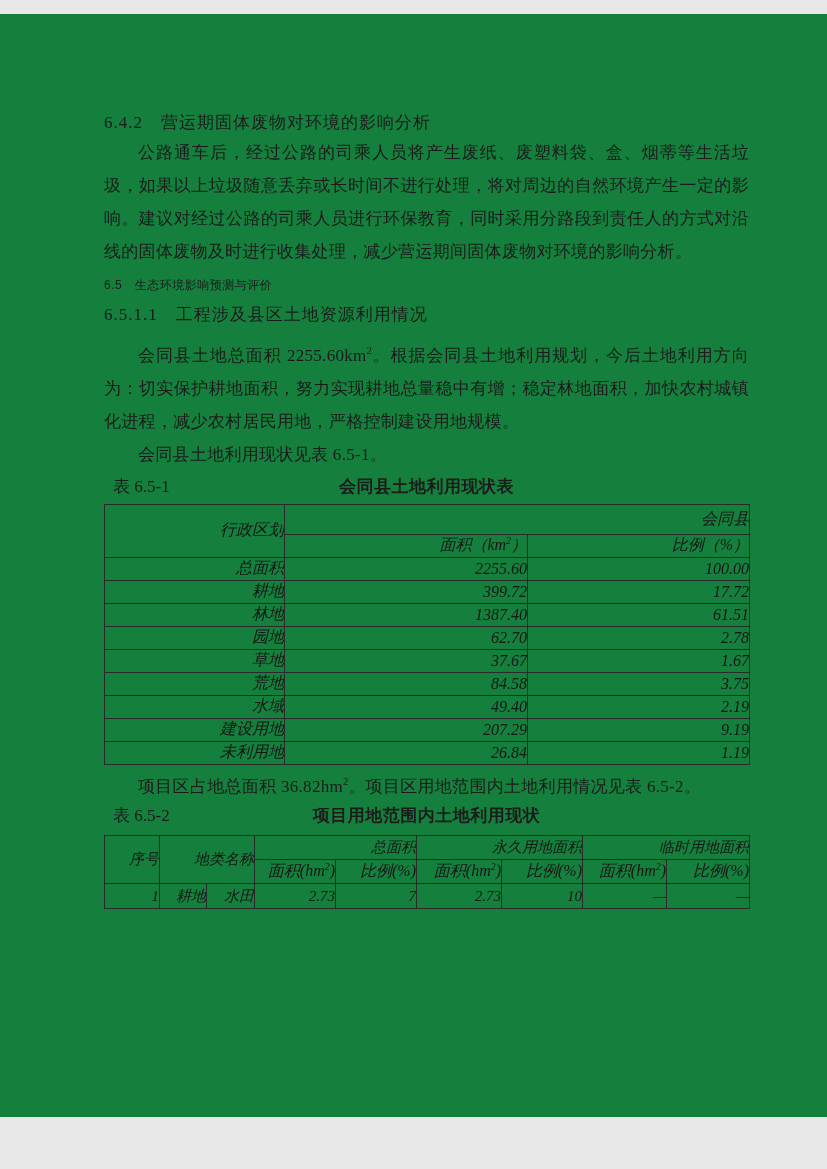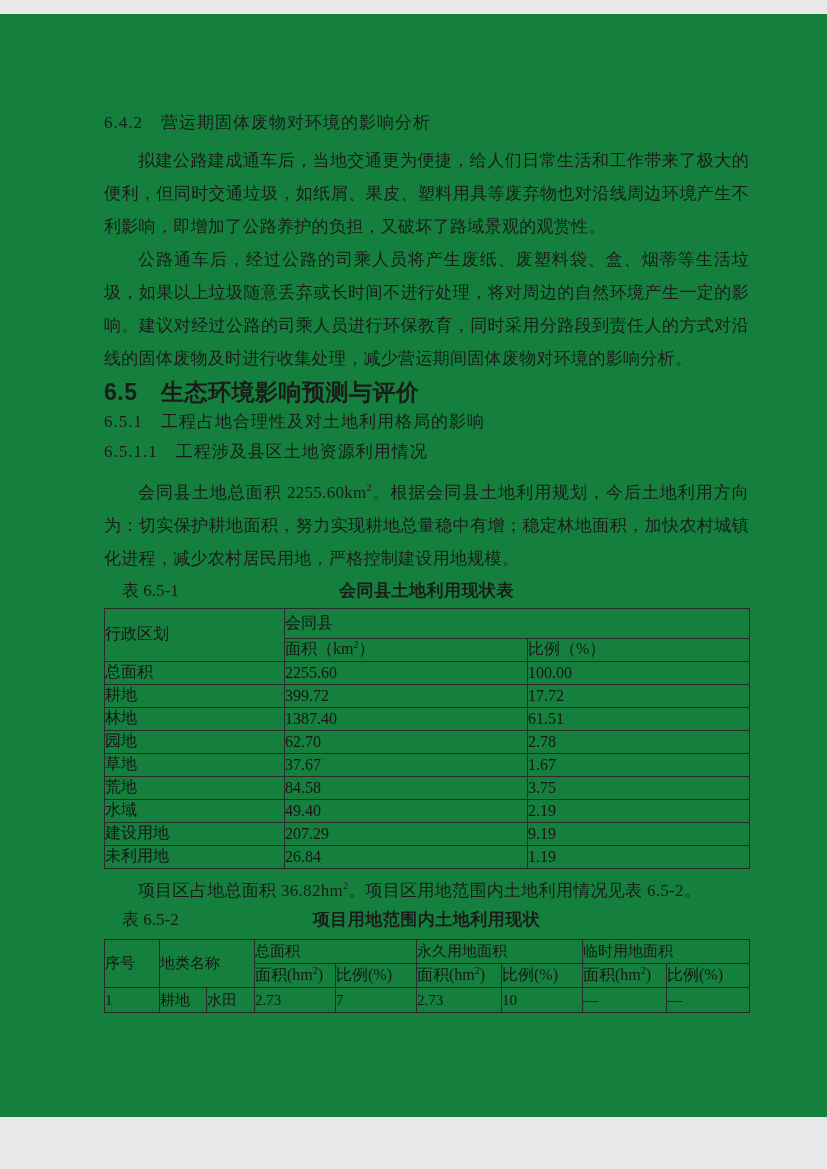--- a/index.html
+++ b/index.html
@@ -23,22 +23,22 @@
     font-size:17px;
     font-weight:normal;
     line-height:26px;
     letter-spacing:1px;
     white-space:nowrap;
   }
   .h-642 { line-height:26px; }
   .h-65  {
     margin:2px 0 0 0;
     font-family:"Liberation Sans", sans-serif;
-    font-size:23px;
-    font-weight:bold;
+    font-size:12px;
+    font-weight:normal;
     line-height:30px;
     letter-spacing:0.5px;
     white-space:nowrap;
   }
   .h-651, .h-6511 { line-height:30px; margin:0; }
   .h-6512 { line-height:30px; margin:31px 0 0 0; }
   
   .para {
     margin:0;
     font-size:17px;
@@ -55,36 +55,37 @@
   .tbl-caption {
     position:relative;
     margin:4px 0 0 0;
     line-height:24px;
     font-size:17px;
     text-align:center;
   }
   .tbl-caption.c2 { margin-top:2px; }
   .cap-label {
     position:absolute;
-    left:18px; top:0;
+    left:9px; top:0;
     font-weight:normal;
     font-family:"Liberation Serif", serif;
   }
   .cap-title {
     font-family:Liberation Mono, monospace;
     font-weight:bold;
     letter-spacing:0.5px;
   }
   
   table {
     border-collapse:collapse;
     table-layout:fixed;
     width:645px;
-    text-align:left;
+    text-align:right;
     color:#161616;
+    font-style:italic;
   }
   td {
     border:1px solid #2a2a2a;
     padding:0;
     vertical-align:middle;
     overflow:hidden;
   }
   table.t1 { margin-top:4px; font-size:16px; border:1.5px solid #222; }
   .t1 thead tr.hr1 td { height:29px; }
   .t1 thead tr.hr2 td { height:22px; }
@@ -104,32 +105,31 @@
   }
 </style>
 </head>
 <body>
 
 <div class="page">
   <div class="content">
 
     <h3 class="h-serif h-642">6.4.2　营运期固体废物对环境的影响分析</h3>
 
-    <p class="para p1">拟建公路建成通车后，当地交通更为便捷，给人们日常生活和工作带来了极大的便利，但同时交通垃圾，如纸屑、果皮、塑料用具等废弃物也对沿线周边环境产生不利影响，即增加了公路养护的负担，又破坏了路域景观的观赏性。</p>
 
     <p class="para p2">公路通车后，经过公路的司乘人员将产生废纸、废塑料袋、盒、烟蒂等生活垃圾，如果以上垃圾随意丢弃或长时间不进行处理，将对周边的自然环境产生一定的影响。建议对经过公路的司乘人员进行环保教育，同时采用分路段到责任人的方式对沿线的固体废物及时进行收集处理，减少营运期间固体废物对环境的影响分析。</p>
 
     <h2 class="h-65">6.5　生态环境影响预测与评价</h2>
 
-    <h3 class="h-serif h-651">6.5.1　工程占地合理性及对土地利用格局的影响</h3>
 
     <h4 class="h-serif h-6511">6.5.1.1　工程涉及县区土地资源利用情况</h4>
 
     <p class="para p3"><span>会同县土地总面积 2255.60km</span><sup>2</sup><span>。根据会同县土地利用规划，今后土地利用方向为：切实保护耕地面积，努力实现耕地总量稳中有增；稳定林地面积，加快农村城镇化进程，减少农村居民用地，严格控制建设用地规模。</span></p>
 
+    <p class="para p4">会同县土地利用现状见表 6.5-1。</p>
 
     <div class="tbl-caption c1">
       <span class="cap-label">表 6.5-1</span>
       <span class="cap-title">会同县土地利用现状表</span>
     </div>
 
     <table class="t1">
       <colgroup>
           <col style="width:180px">
           <col style="width:243px">

